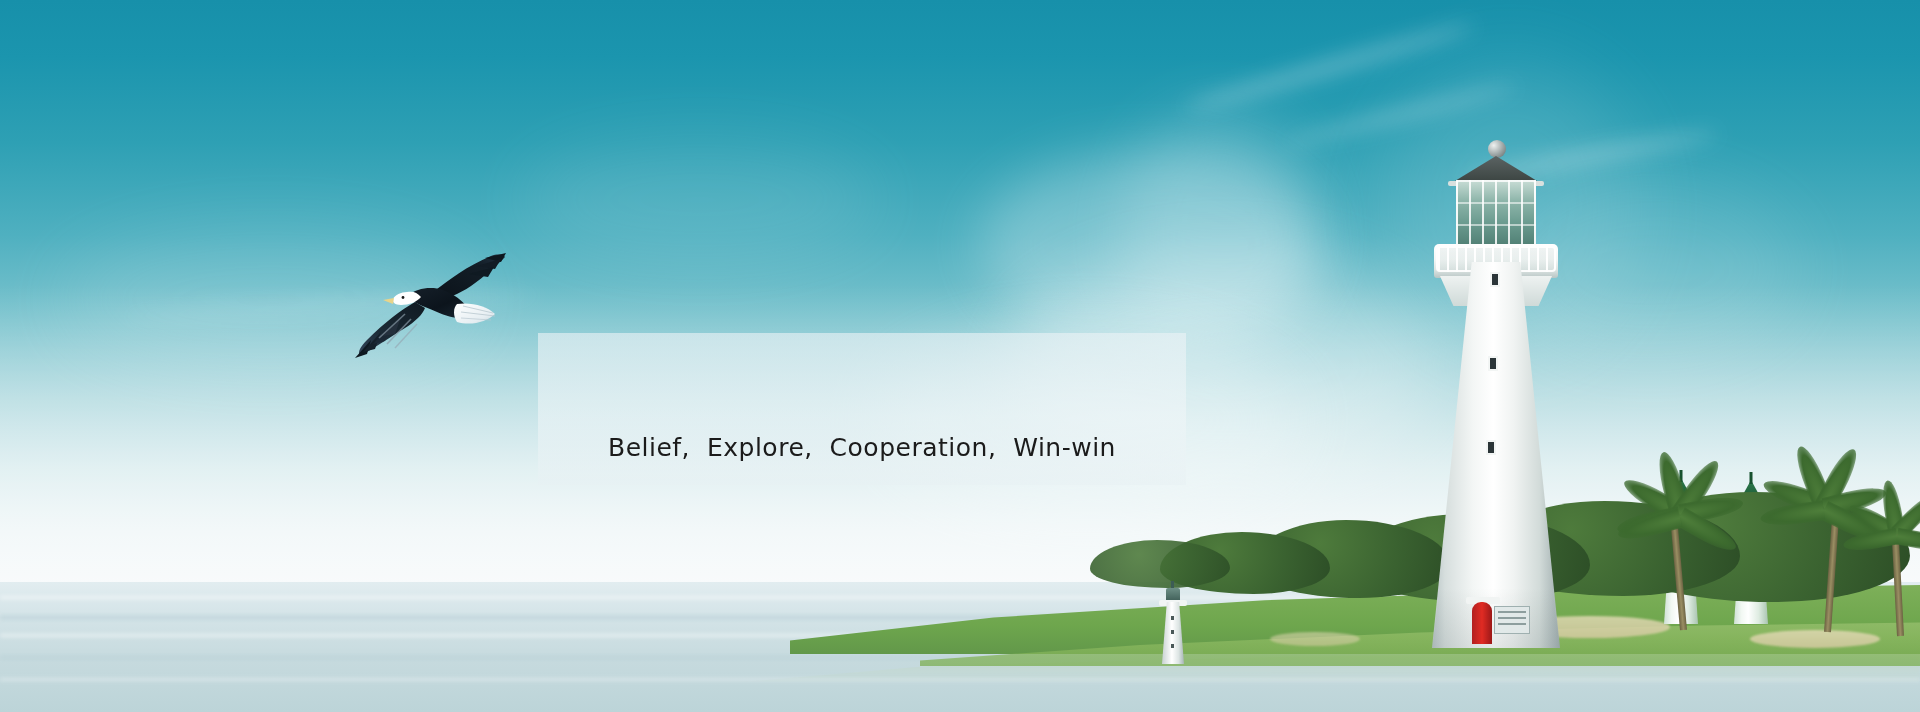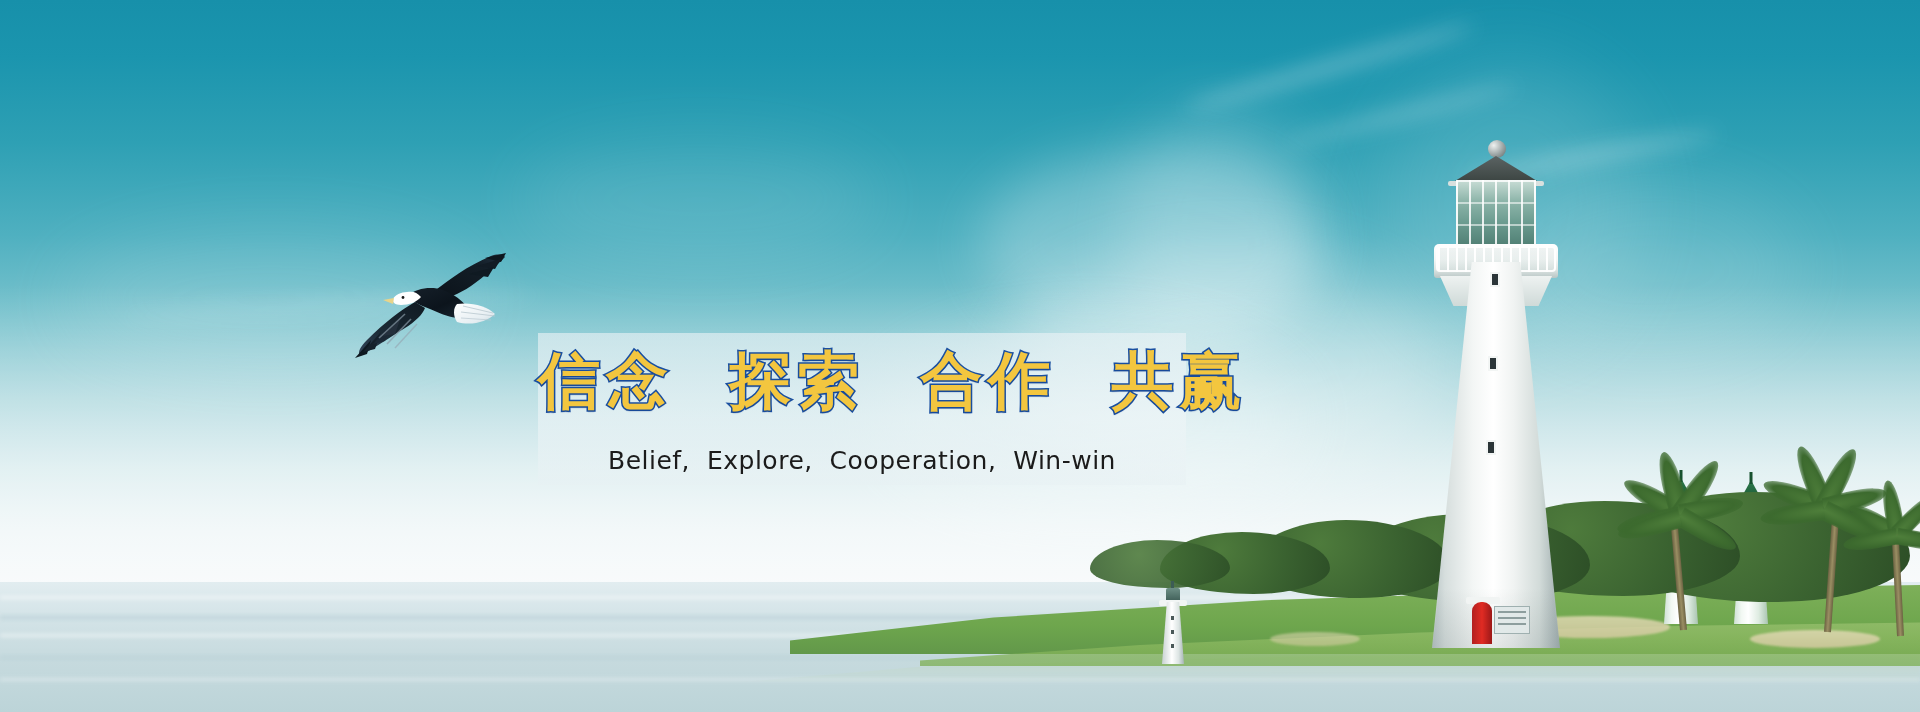--- a/index.html
+++ b/index.html
@@ -235,21 +235,20 @@
     white-space:pre;
   }
   #slogan-en{
     position:absolute; left:0; right:0; top:100px;
     text-align:center;
     font-family:"DejaVu Sans","Liberation Sans",sans-serif;
     font-size:25px;
     letter-spacing:.5px;
     color:#1b1b1b;
     white-space:pre;
-    margin-top:13px;
   }
 </style>
 </head>
 <body>
 
 <div id="stage">
 
   <div class="sky"></div>
   <div class="cloud cl5"></div>
   <div class="cloud cl7"></div>
@@ -422,17 +421,16 @@
 
       <path d="M62 52 C 56 52, 50 55, 48 59 C 47 62, 50 65, 56 65
                C 64 65, 72 62, 76 57 C 72 52, 68 51, 62 52 Z" fill="#ffffff"></path>
 
       <path d="M49 58 L38 60 L48 64 Z" fill="#e8d48a"></path>
       <circle cx="58" cy="57.5" r="1.4" fill="#1a1a1a"></circle>
     </svg>
   </div>
 
   <div id="slogan-banner">
-    <div id="slogan-cn">信念  探索  合作  共赢</div>
     <div id="slogan-en">Belief,  Explore,  Cooperation,  Win-win</div>
   </div>
 
 </div>
 
 </body></html>

